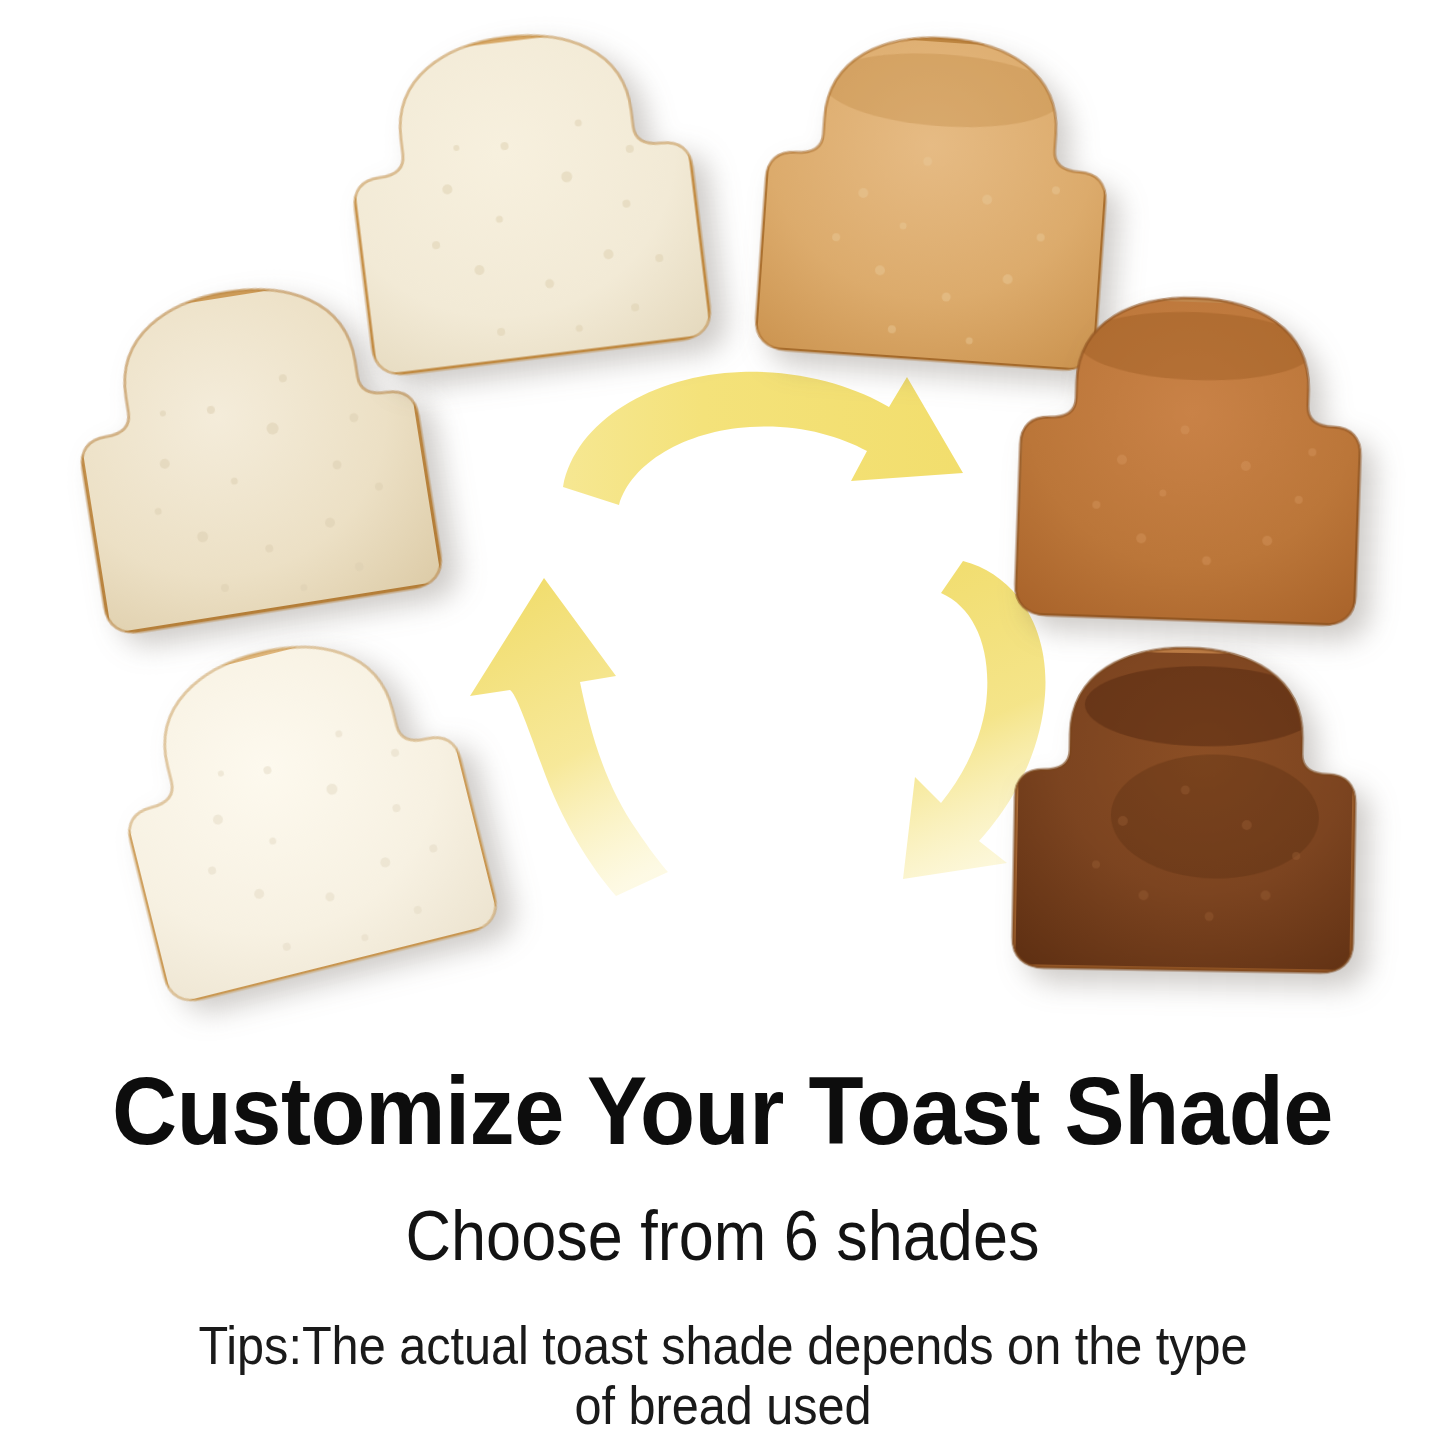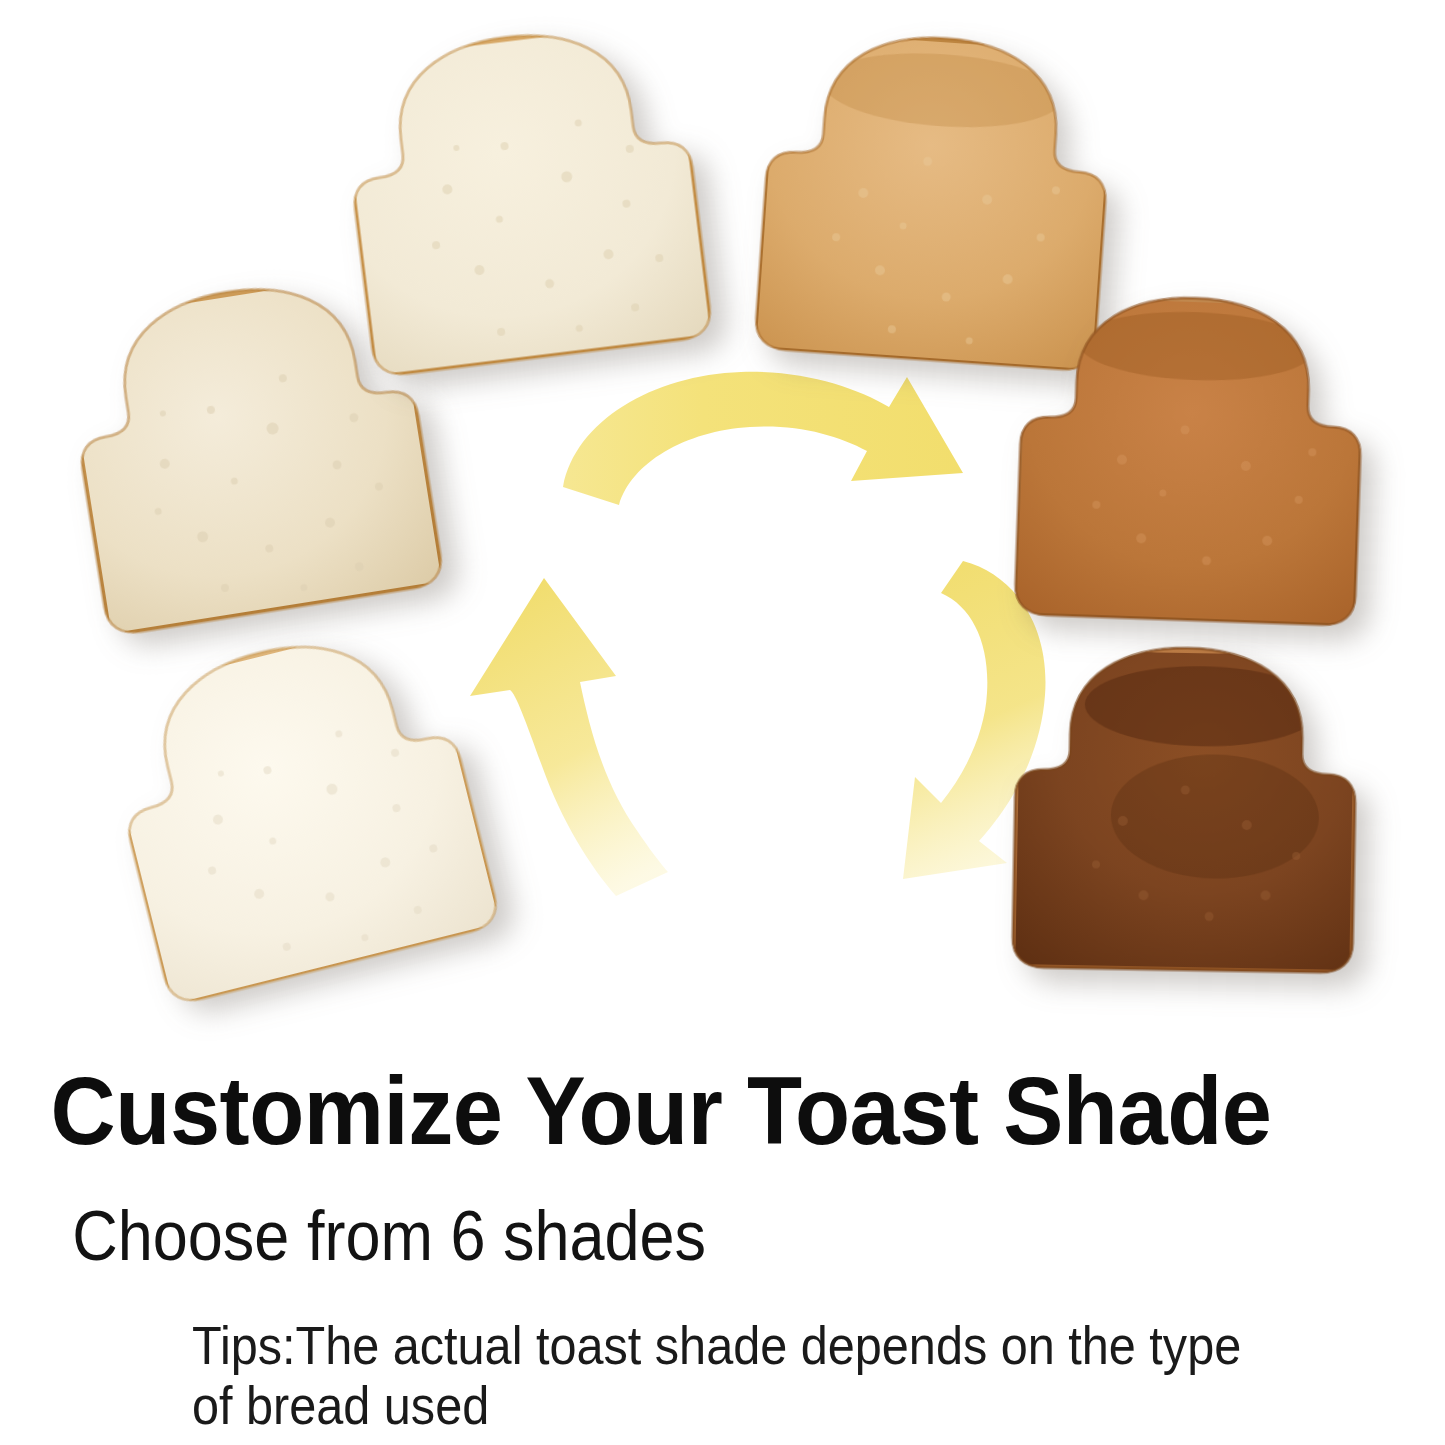--- a/index.html
+++ b/index.html
@@ -46,20 +46,21 @@
   }
   .arrow svg { display:block; overflow: visible; }
 
   
   #captions {
     position: absolute;
     left: 0;
     top: 1040px;
     width: 1445px;
     height: 405px;
+    text-align: center;
   }
   #title {
     font-family: "Liberation Sans Narrow", "Liberation Sans", sans-serif;
     font-weight: 700;
     font-size: 97px;
     line-height: 1.0;
     letter-spacing: -0.5px;
     color: #0d0d0d;
     margin: 0;
     padding-top: 22px;

